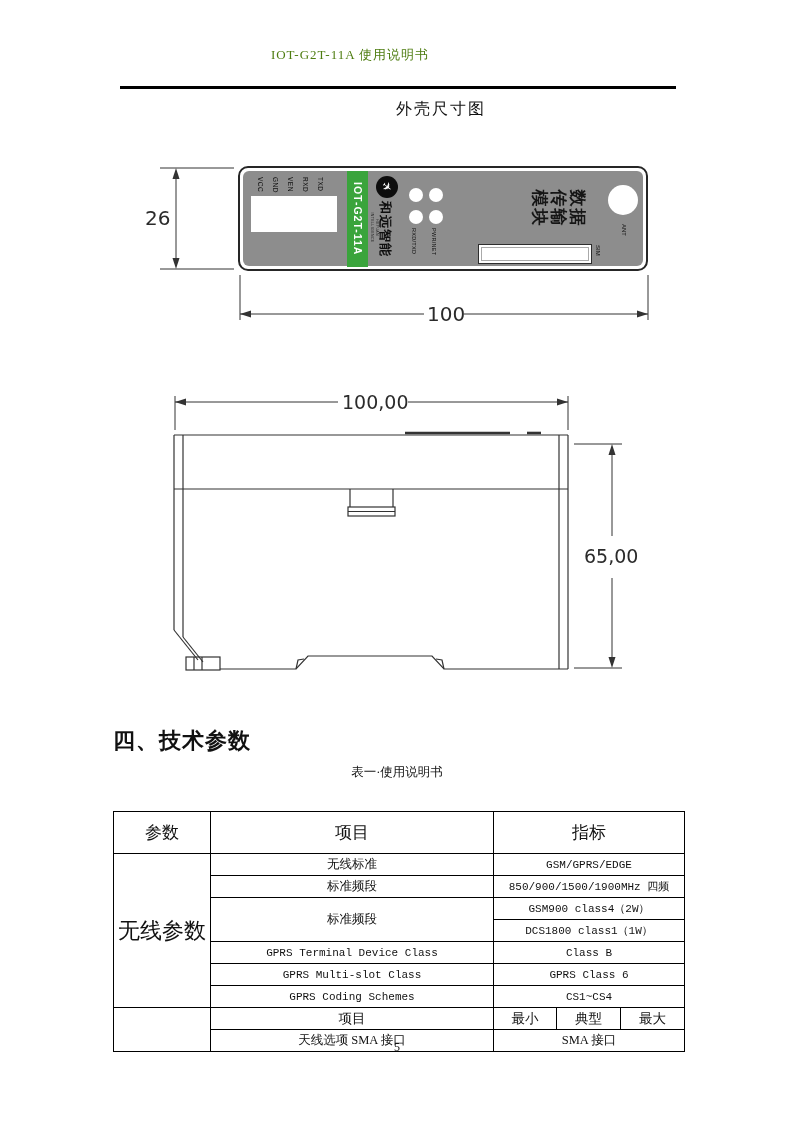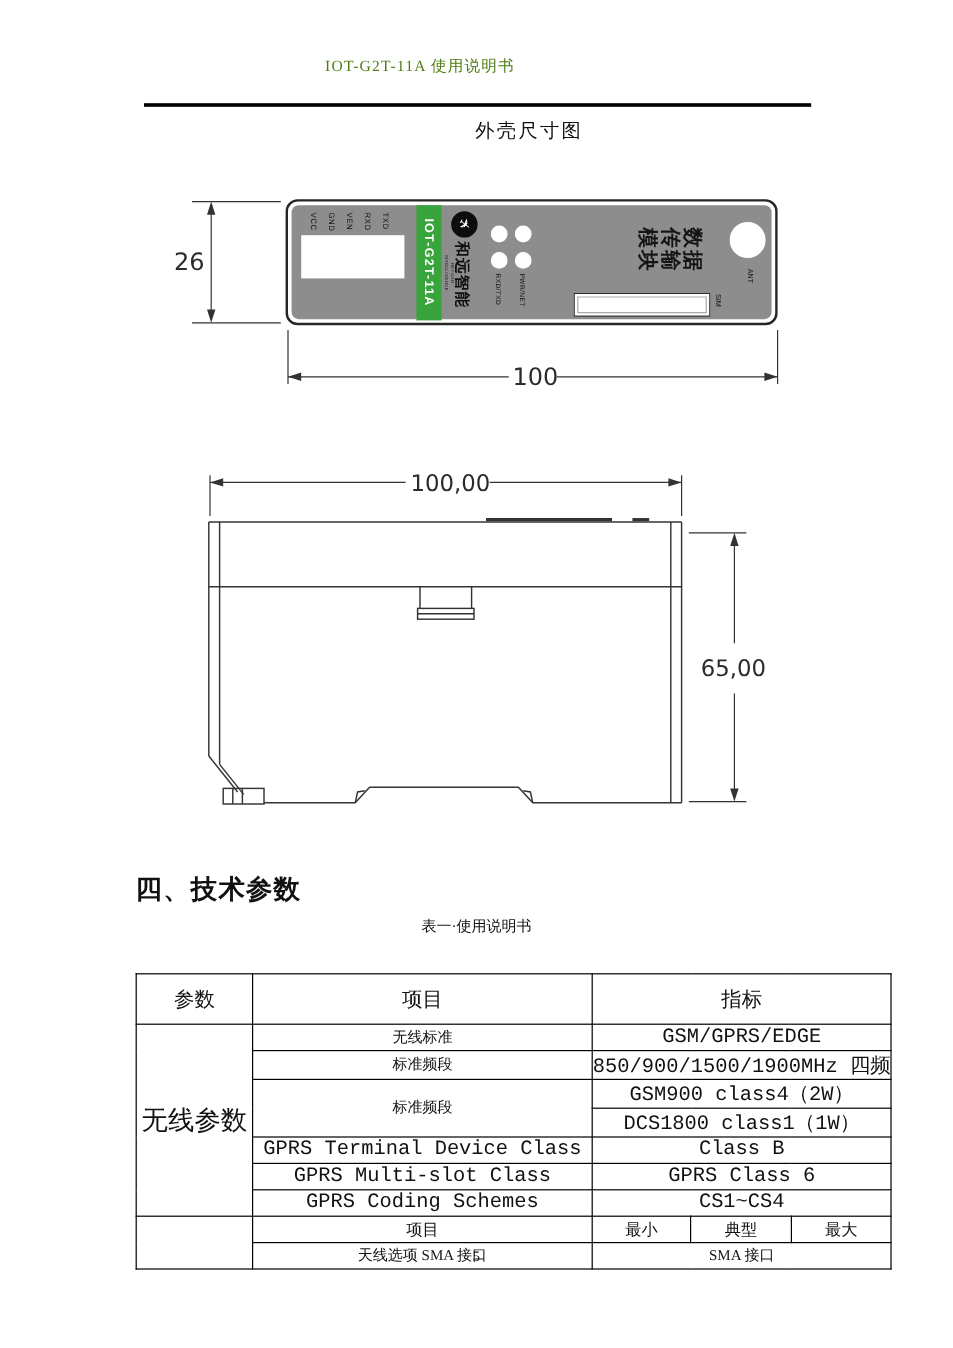--- a/index.html
+++ b/index.html
@@ -46,21 +46,21 @@
   
   .sec-heading{left:113px;top:726px;font-size:22px;font-weight:bold;
          font-family:"Liberation Sans","DejaVu Sans",sans-serif;letter-spacing:1px;}
   .tbl-caption{left:0;top:764px;width:794px;text-align:center;font-size:12.5px;}
   table.params{position:absolute;left:113px;top:787px;border-collapse:collapse;table-layout:fixed;margin-top:24px;}
   table.params td,table.params th{border:1.7px solid #000;text-align:center;vertical-align:middle;
          padding:0;font-weight:normal;overflow:hidden;white-space:nowrap;}
   .th-big{font-size:17px;font-weight:bold;font-family:"Liberation Sans","DejaVu Sans",sans-serif;}
   .row-h{height:22px;}
   .cjk{font-size:12.5px;}
-  .mono{font-size:17px;font-family:"Liberation Mono","DejaVu Sans Mono",monospace;}
+  .mono{font-size:11px;font-family:"Liberation Mono","DejaVu Sans Mono",monospace;}
   .group-cell{font-size:22px;font-weight:bold;font-family:"Liberation Sans","DejaVu Sans",sans-serif;}
   .sub-hd{font-size:13.5px;font-weight:bold;font-family:"Liberation Sans","DejaVu Sans",sans-serif;}
   .page-num{left:0;top:1040px;width:794px;text-align:center;font-size:12px;}
 </style>
 </head>
 <body>
 
 <div class="abs doc-header">IOT-G2T-11A 使用说明书</div>
 <div class="abs header-rule"></div>
 <div class="abs fig-title">外壳尺寸图</div>

